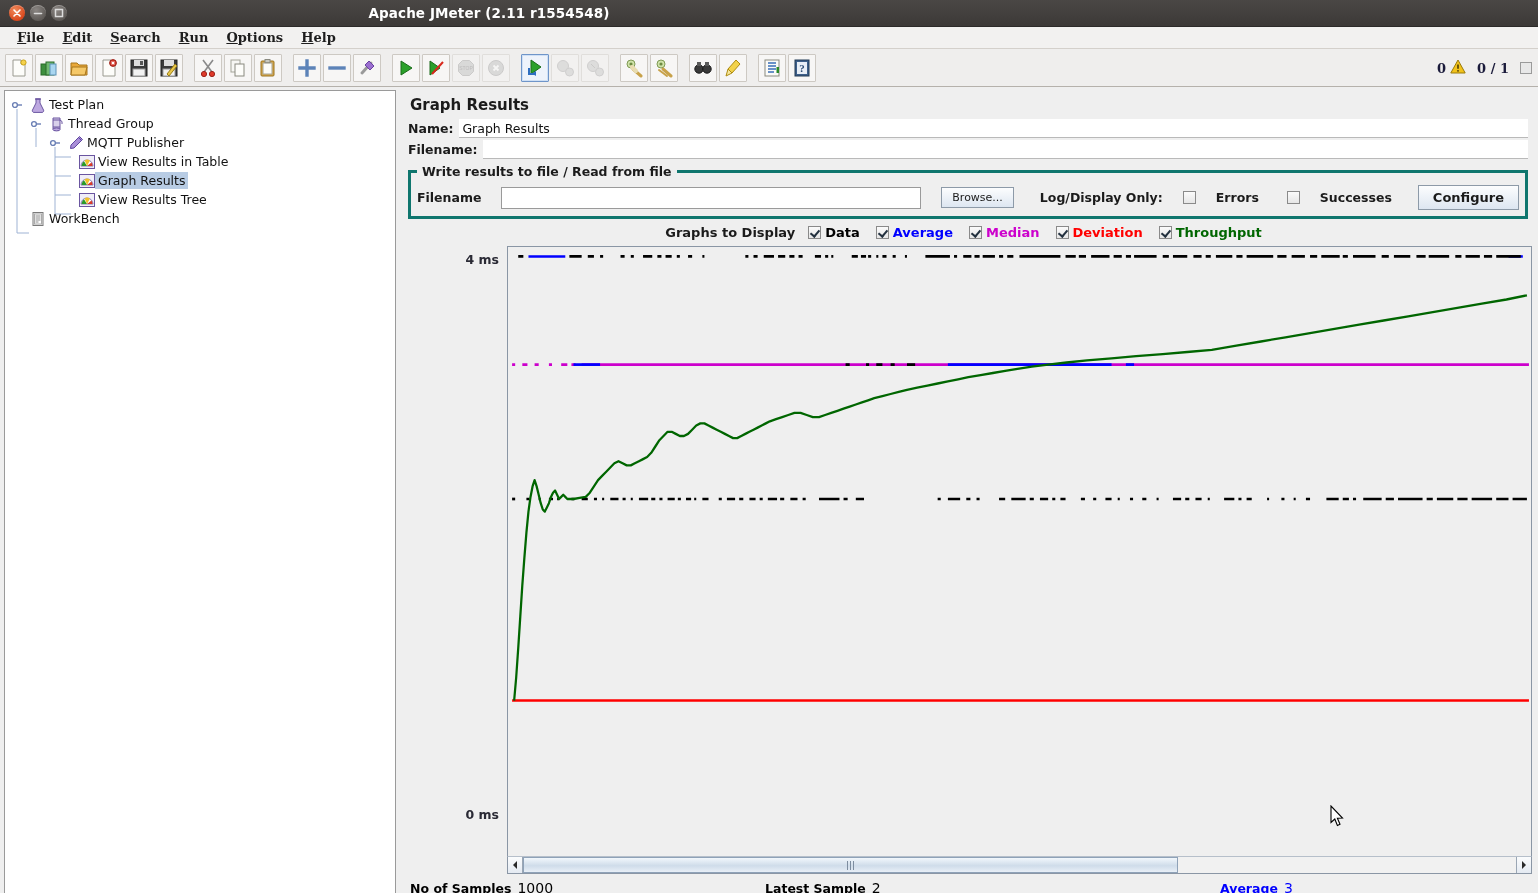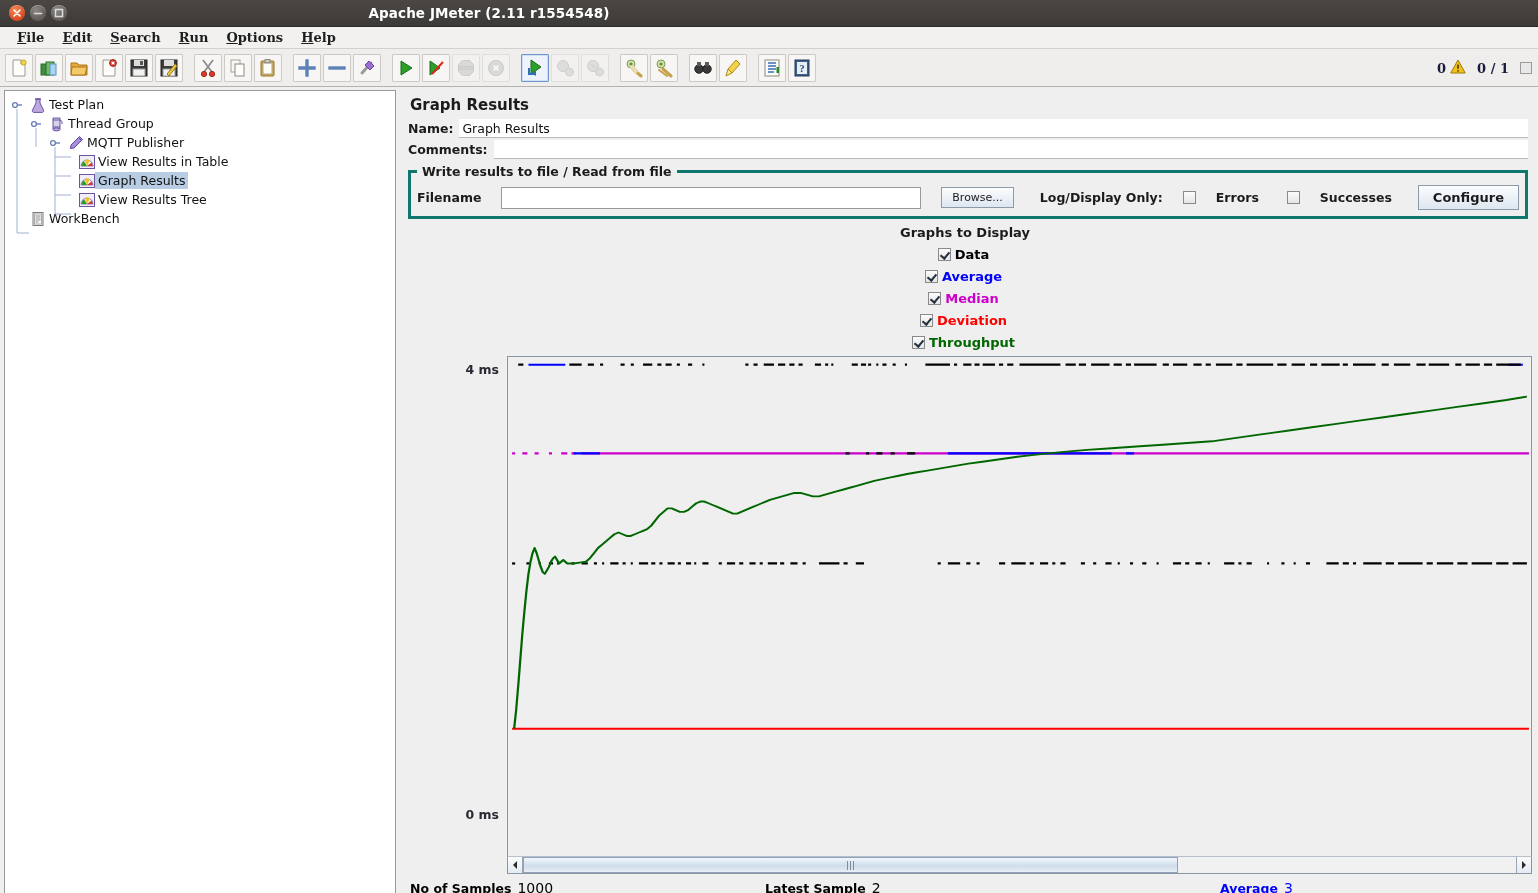--- a/index.html
+++ b/index.html
@@ -116,21 +116,21 @@
            background:linear-gradient(180deg,#fbfbfb,#e6e6e6); display:inline-block;
            position:relative; vertical-align:middle; }
   .jcheck.checked::after{
     content:""; position:absolute; left:3px; top:1px; width:4px; height:7px;
     border:solid #23313f; border-width:0 2px 2px 0; transform:rotate(40deg);
   }
   .lbl-bold{ font-weight:bold; font-size:12.5px; color:#1b1b1b;
              font-family:"DejaVu Sans","Liberation Sans",sans-serif; }
 
   
-  #gtd{ display:flex; align-items:center; justify-content:center; gap:7px; padding:6px 0 4px 0;flex-direction:column; }
+  #gtd{ display:flex; align-items:center; justify-content:center; gap:7px; padding:6px 0 4px 0; }
   #gtd .grp{ display:flex; align-items:center; gap:4px; margin-right:9px; }
   #gtd .ttl{ font-weight:bold; font-size:13px; color:#1b1b1b; margin-right:6px;
              font-family:"DejaVu Sans","Liberation Sans",sans-serif; }
   #gtd .nm{ font-weight:bold; font-size:13px; font-family:"DejaVu Sans","Liberation Sans",sans-serif; }
 
   
   #grapharea{ flex:1; display:flex; position:relative; margin-top:2px; min-height:0;text-align:center; }
   #yaxis{ width:105px; position:relative; }
   .ytick{ position:absolute; right:8px; font-size:12.5px; font-weight:bold; color:#2a2a35;
           font-family:"DejaVu Sans","Liberation Sans",sans-serif; }
@@ -526,21 +526,21 @@
   <div id="rightpane">
 
     <div id="panel-title">Graph Results</div>
 
     <div class="formrow" style="margin-bottom:2px">
       <span class="flabel">Name:</span>
       <div class="finput flat">Graph Results</div>
     </div>
 
     <div class="formrow">
-      <span class="flabel">Comments:</span>
+      <span class="flabel">Filename:</span>
       <div class="finput flat"></div>
     </div>
 
     <fieldset id="filebox">
       <legend>Write results to file / Read from file</legend>
       <div id="filerow">
         <span class="lbl-bold">Filename</span>
         <div id="fname-input" placeholder=""></div>
         <div class="jbtn">Browse...</div>
         <span class="lbl-bold" style="margin-left:6px">Log/Display Only:</span>

